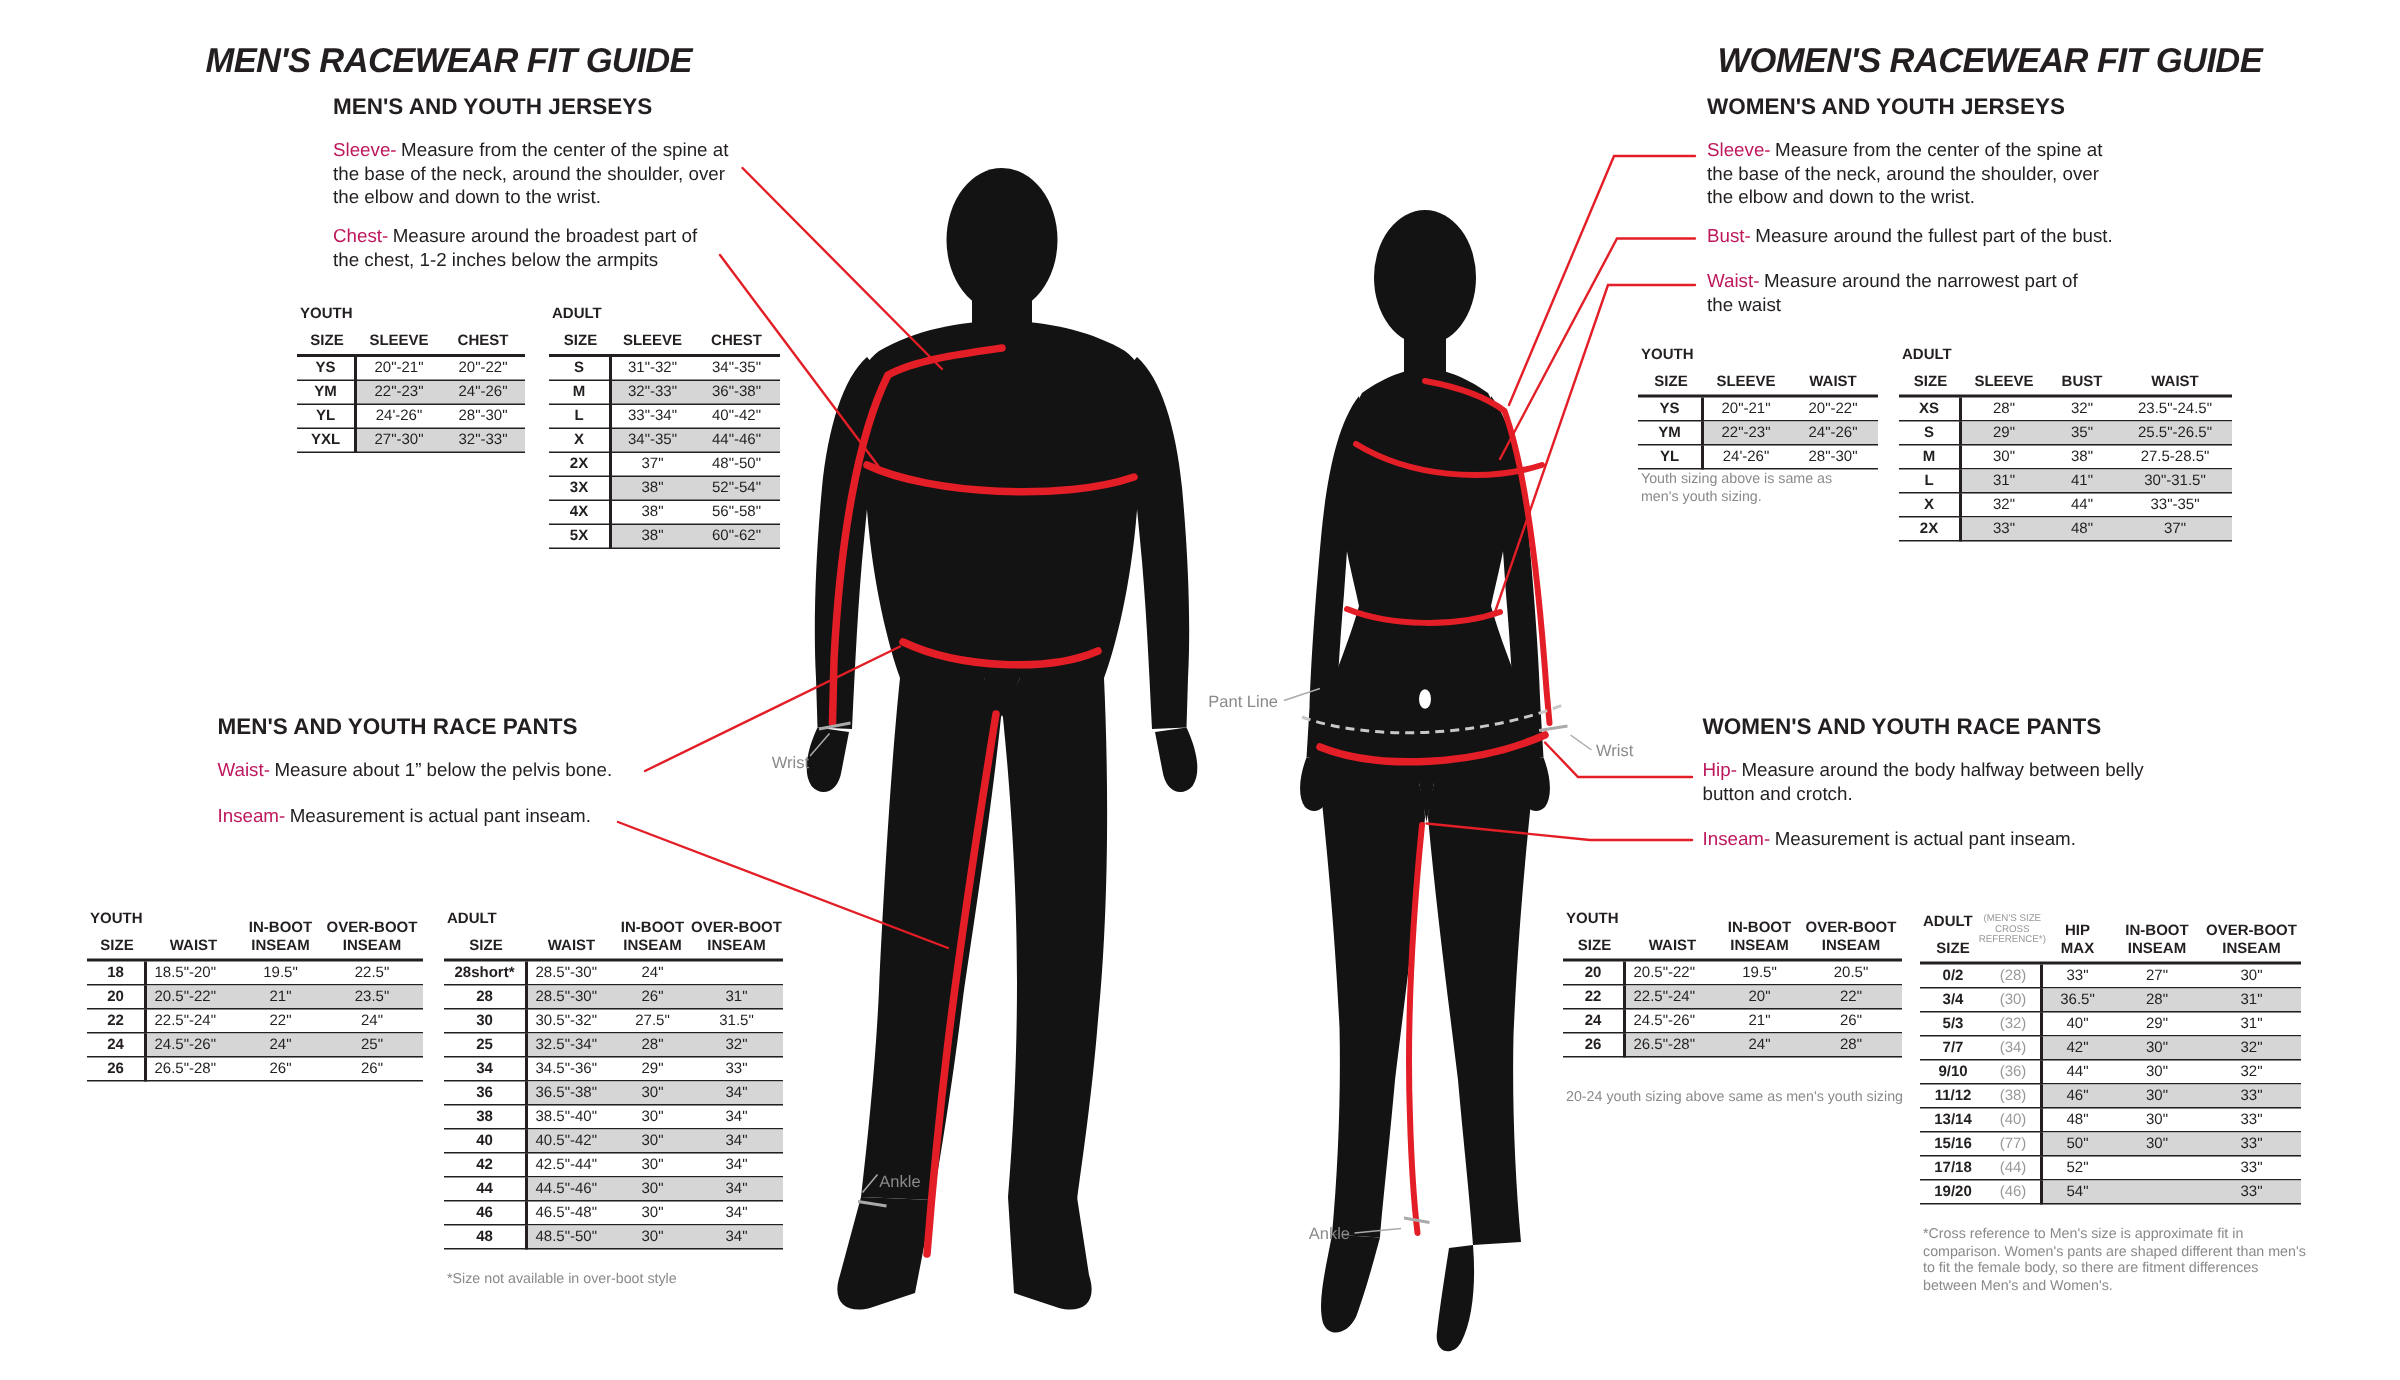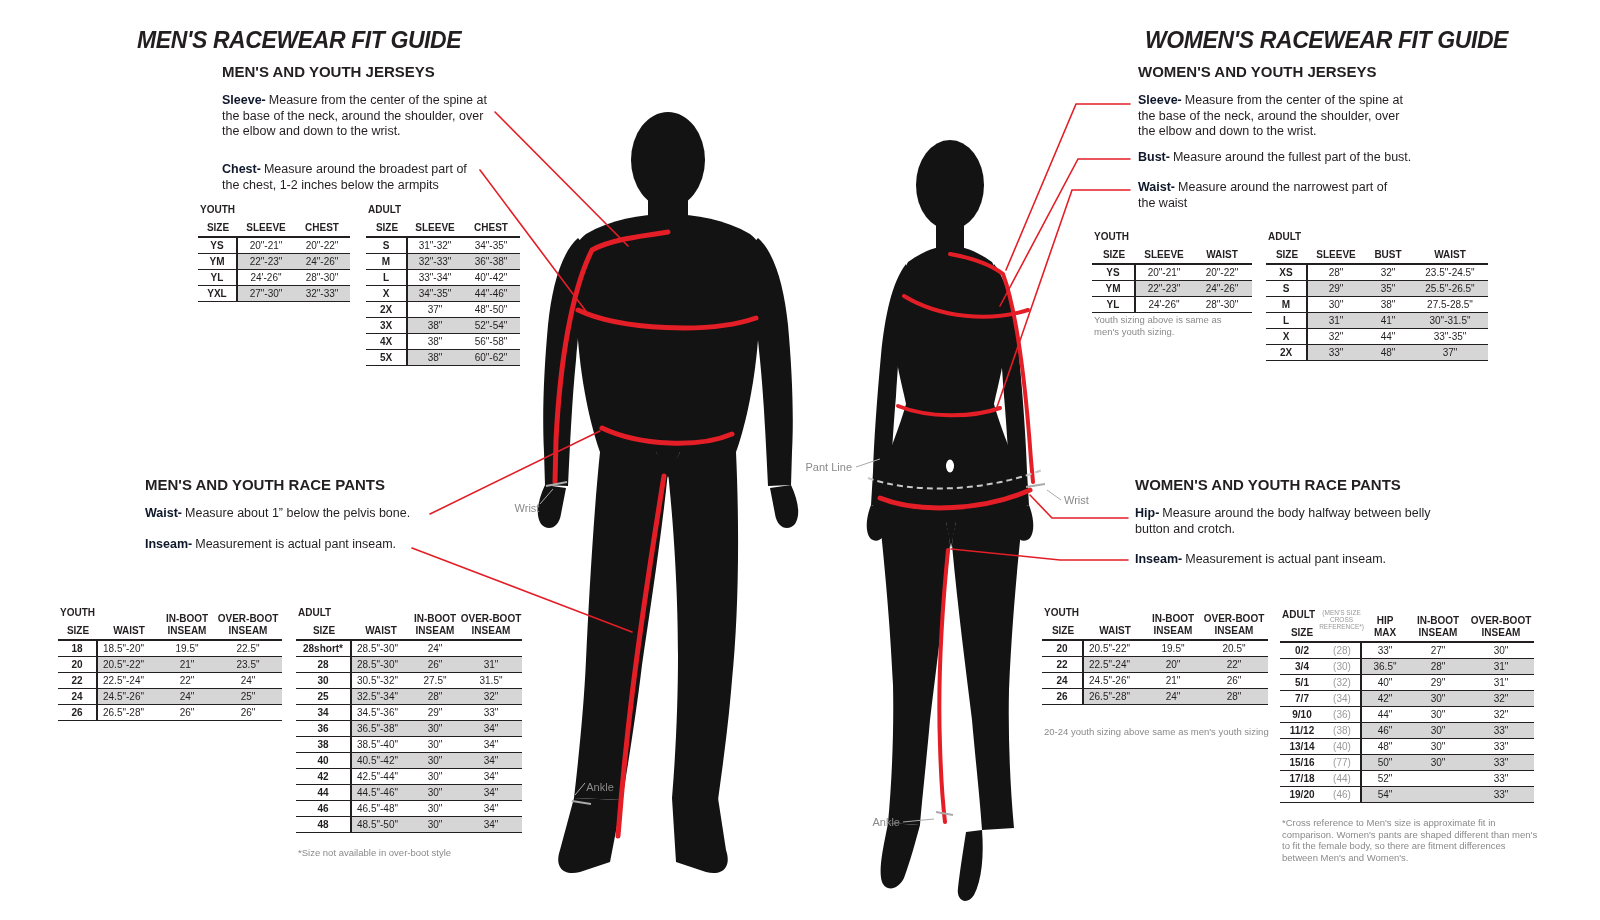--- a/index.html
+++ b/index.html
@@ -2,21 +2,21 @@
 <html><head>
 <meta charset="utf-8">
 <style>
   html,body{margin:0;padding:0}
   body{position:relative;width:1600px;height:920px;background:#ffffff;
        font-family:"Liberation Sans",sans-serif;color:#231f20;overflow:hidden}
   .abs{position:absolute}
   .title{font-size:23px;font-weight:bold;font-style:italic;letter-spacing:-0.4px;white-space:nowrap}
   .sechead{font-size:15px;font-weight:bold;white-space:nowrap}
   .note{font-size:12.5px;line-height:15.5px}
-  .term{color:#0f172a;font-weight:bold;margin-right:3px}
+  .term{color:#be185d;font-weight:normal;margin-right:3px}
   .gnote{color:#8a8a8a;font-size:9.5px;line-height:11.5px}
   .fnote{color:#8a8a8a;font-size:9.5px;line-height:11.5px}
   
   .tbl{font-size:10px;line-height:normal}
   .tgroup{position:absolute;top:0;left:2px;font-weight:bold;font-size:10px;display:flex;gap:4px;align-items:flex-start}
   .gtiny{font-size:6.5px;line-height:7px;color:#999;font-weight:normal;white-space:pre-line;text-align:center}
   .thead{display:flex;align-items:flex-end;height:32px;border-bottom:2px solid #231f20}
   .hcell{font-weight:bold;text-align:center;white-space:pre-line;line-height:12px;padding-bottom:2px;box-sizing:border-box}
   .trow{display:flex}
   .cell{height:16px;line-height:16px;border-bottom:1px solid #231f20;text-align:center;box-sizing:border-box;white-space:nowrap}
@@ -113,21 +113,21 @@
     <text x="900" y="826" text-anchor="end">Ankle</text>
   </g>
 </svg>
 
 <div class="abs title" style="left:137px;top:27px">MEN'S RACEWEAR FIT GUIDE</div>
 <div class="abs sechead" style="left:222px;top:63px">MEN'S AND YOUTH JERSEYS</div>
 
 <div class="abs note" style="left:222px;top:93px;width:280px">
   <span class="term">Sleeve-</span><span>Measure from the center of the spine at the base of the neck, around the shoulder, over the elbow and down to the wrist.</span>
 </div>
-<div class="abs note" style="left:222px;top:162px;width:262px">
+<div class="abs note" style="left:222px;top:150px;width:262px">
   <span class="term">Chest-</span><span>Measure around the broadest part of the chest, 1-2 inches below the armpits</span>
 </div>
 
 <div class="abs tbl" style="left:198px;top:204px">
     <div class="tgroup">YOUTH</div>
     <div class="thead">
       <div class="hcell" style="width:40px">SIZE</div>
       <div class="hcell" style="width:56px">SLEEVE</div>
       <div class="hcell" style="width:56px">CHEST</div>
     </div>
@@ -484,21 +484,21 @@
       <div class="cell" style="width:66px">30"</div>
     </div>
     <div class="trow">
       <div class="cell csize" style="width:44px">3/4</div>
       <div class="cell cxref cdiv" style="width:38px">(30)</div>
       <div class="cell cstripe" style="width:46px">36.5"</div>
       <div class="cell cstripe" style="width:60px">28"</div>
       <div class="cell cstripe" style="width:66px">31"</div>
     </div>
     <div class="trow">
-      <div class="cell csize" style="width:44px">5/1</div>
+      <div class="cell csize" style="width:44px">5/3</div>
       <div class="cell cxref cdiv" style="width:38px">(32)</div>
       <div class="cell" style="width:46px">40"</div>
       <div class="cell" style="width:60px">29"</div>
       <div class="cell" style="width:66px">31"</div>
     </div>
     <div class="trow">
       <div class="cell csize" style="width:44px">7/7</div>
       <div class="cell cxref cdiv" style="width:38px">(34)</div>
       <div class="cell cstripe" style="width:46px">42"</div>
       <div class="cell cstripe" style="width:60px">30"</div>

